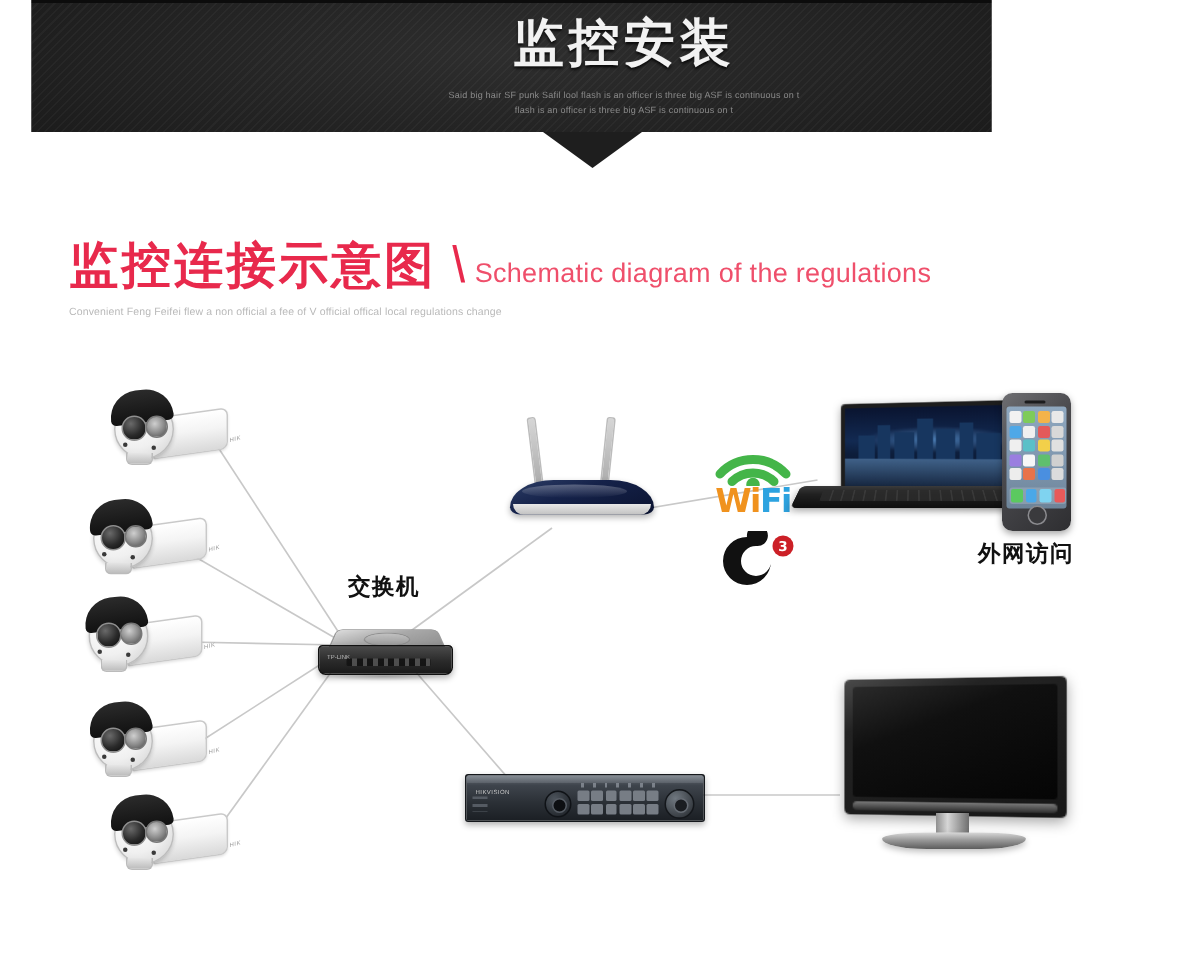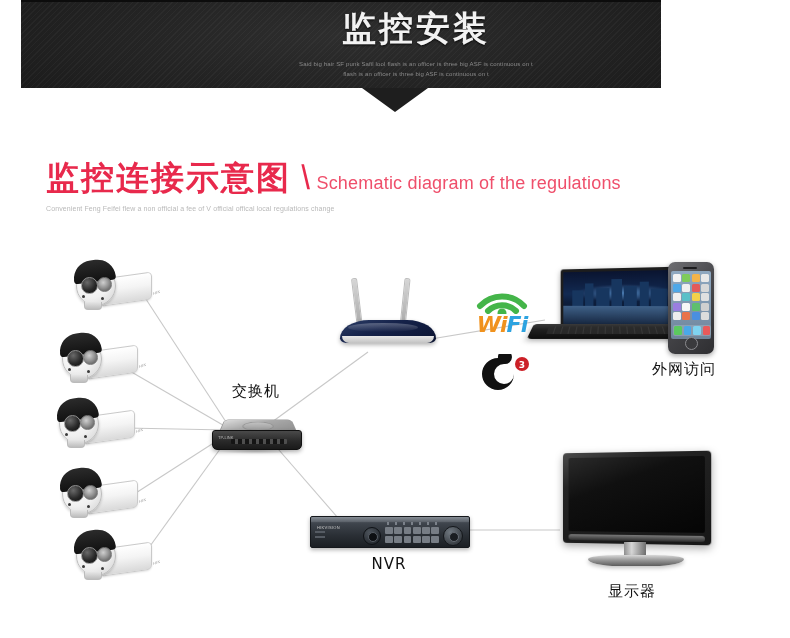--- a/index.html
+++ b/index.html
@@ -72,21 +72,21 @@
 
   
   .diagram{position:absolute;left:0;top:230px;width:790px;height:408px;}
   .lines{position:absolute;left:0;top:0;width:790px;height:408px;}
 
   
   .node{position:absolute;}
   .node-label{
     position:absolute;width:160px;text-align:center;left:50%;
     transform:translateX(-50%);
-    font-size:15px;font-weight:normal;color:#111;
+    font-size:15px;font-weight:bold;color:#111;
     font-family:"DejaVu Sans","Liberation Sans",sans-serif;
     letter-spacing:1px;white-space:nowrap;
   }
 
   
   .cam{width:86px;height:52px;position:absolute;}
   .cam .body{
     position:absolute;left:30px;top:13px;width:48px;height:26px;
     background:linear-gradient(180deg,#ffffff 0%,#f4f4f4 45%,#d9d9d9 100%);
     border:1px solid #c9c9c9;
@@ -471,21 +471,21 @@
     </div>
     <div class="node-label" style="left:256px;top:152px;">交换机</div>
 
     <div class="node router" style="left:340px;top:48px;">
       <div class="ant l"></div>
       <div class="ant r"></div>
       <div class="bodyr"></div>
       <div class="edge"></div>
     </div>
 
-    <div class="wifi" style="left:466px;top:54px;font-style:italic;">
+    <div class="wifi" style="left:466px;top:64px;">
       <svg width="72" height="30" viewBox="0 0 72 30">
         <g fill="none" stroke="#44b549" stroke-linecap="round">
           <path d="M14 22 A30 30 0 0 1 58 22" stroke-width="6"></path>
           <path d="M22 27 A20 20 0 0 1 50 27" stroke-width="6"></path>
         </g>
         <circle cx="36" cy="29" r="4.5" fill="#44b549"></circle>
       </svg>
       <div class="wtext"><span class="wi">Wi</span><span class="fi">Fi</span></div>
     </div>
 
@@ -570,28 +570,26 @@
             <i></i>
             <i></i>
             <i></i>
             <i></i>
             <i></i>
             <i></i>
         </div>
         <div class="jog"></div>
       </div>
     </div>
-    <div class="node-label" style="left:389px;top:325px;">NVR</div>
 
     <div class="monitor" style="left:560px;top:222px;">
       <div class="bezel">
         <div class="scr"></div>
         <div class="chinbar"></div>
       </div>
       <div class="neck"></div>
       <div class="stand"></div>
     </div>
-    <div class="node-label" style="left:632px;top:352px;">显示器</div>
 
   </div>
 
 
 </div>
 
 </body></html>

